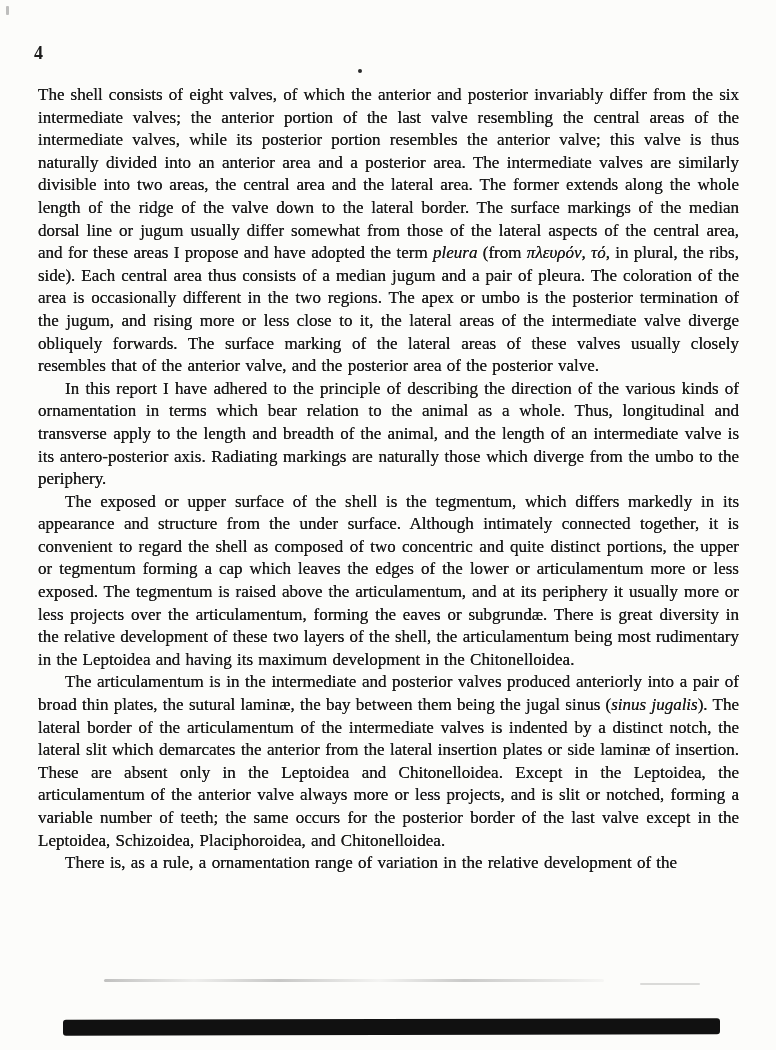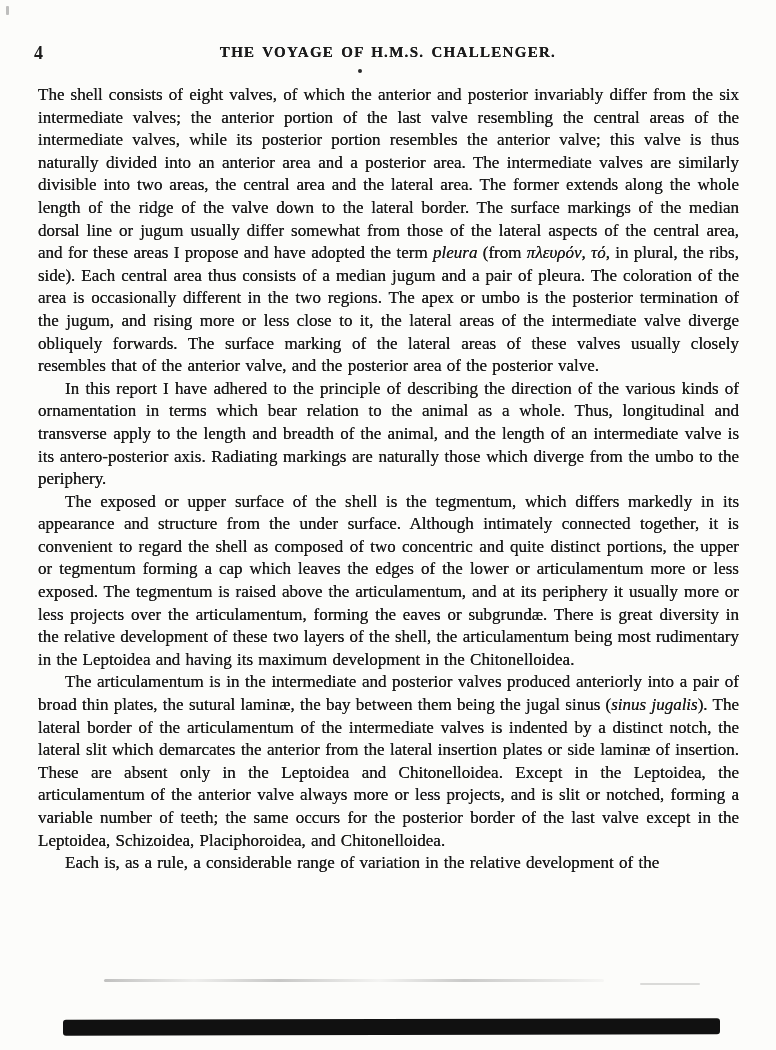--- a/index.html
+++ b/index.html
@@ -87,29 +87,28 @@
 </style>
 </head>
 <body>
 
 <div class="page">
 
   <div class="corner-speck"></div>
 
   <div class="page-number">4</div>
 
-  <div class="running-header">THE VOYAGE OF H.M.S. CHALLENGER.</div>
 
   <div class="header-dot"></div>
 
   <div class="page-body">
       <p class=""><span>The shell consists of eight valves, of which the anterior and posterior invariably differ from the six intermediate valves; the anterior portion of the last valve resembling the central areas of the intermediate valves, while its posterior portion resembles the anterior valve; this valve is thus naturally divided into an anterior area and a posterior area. The intermediate valves are similarly divisible into two areas, the central area and the lateral area.  The former extends along the whole length of the ridge of the valve down to the lateral border.  The surface markings of the median dorsal line or jugum usually differ somewhat from those of the lateral aspects of the central area, and for these areas I propose and have adopted the term </span><em>pleura</em><span> (from </span><em>πλευρόν, τό</em><span>, in plural, the ribs, side). Each central area thus consists of a median jugum and a pair of pleura.  The coloration of the area is occasionally different in the two regions.  The apex or umbo is the posterior termination of the jugum, and rising more or less close to it, the lateral areas of the intermediate valve diverge obliquely forwards.  The surface marking of the lateral areas of these valves usually closely resembles that of the anterior valve, and the posterior area of the posterior valve.</span></p>
       <p class="indent"><span>In this report I have adhered to the principle of describing the direction of the various kinds of ornamentation in terms which bear relation to the animal as a whole.  Thus, longitudinal and transverse apply to the length and breadth of the animal, and the length of an intermediate valve is its antero-posterior axis.  Radiating markings are naturally those which diverge from the umbo to the periphery.</span></p>
       <p class="indent"><span>The exposed or upper surface of the shell is the tegmentum, which differs markedly in its appearance and structure from the under surface.  Although intimately connected together, it is convenient to regard the shell as composed of two concentric and quite distinct portions, the upper or tegmentum forming a cap which leaves the edges of the lower or articulamentum more or less exposed.  The tegmentum is raised above the articulamentum, and at its periphery it usually more or less projects over the articulamentum, forming the eaves or subgrundæ.  There is great diversity in the relative development of these two layers of the shell, the articulamentum being most rudimentary in the Leptoidea and having its maximum development in the Chitonelloidea.</span></p>
       <p class="indent"><span>The articulamentum is in the intermediate and posterior valves produced anteriorly into a pair of broad thin plates, the sutural laminæ, the bay between them being the jugal sinus (</span><em>sinus jugalis</em><span>).  The lateral border of the articulamentum of the intermediate valves is indented by a distinct notch, the lateral slit which demarcates the anterior from the lateral insertion plates or side laminæ of insertion.  These are absent only in the Leptoidea and Chitonelloidea.  Except in the Leptoidea, the articulamentum of the anterior valve always more or less projects, and is slit or notched, forming a variable number of teeth; the same occurs for the posterior border of the last valve except in the Leptoidea, Schizoidea, Placiphoroidea, and Chitonelloidea.</span></p>
-      <p class="indent"><span>Each is, as a rule, a considerable range of variation in the relative development of the</span></p>
+      <p class="indent"><span>There is, as a rule, a ornamentation range of variation in the relative development of the</span></p>
     </div>
 
   <div class="scan-smudge"></div>
   <div class="scan-smudge-2"></div>
   <div class="scan-bar"></div>
 
 </div>
 
 </body></html>

